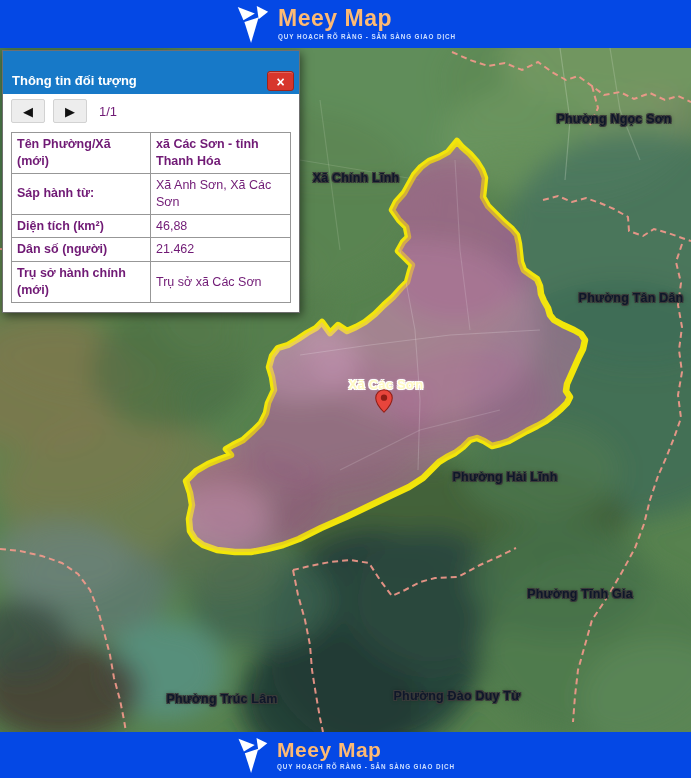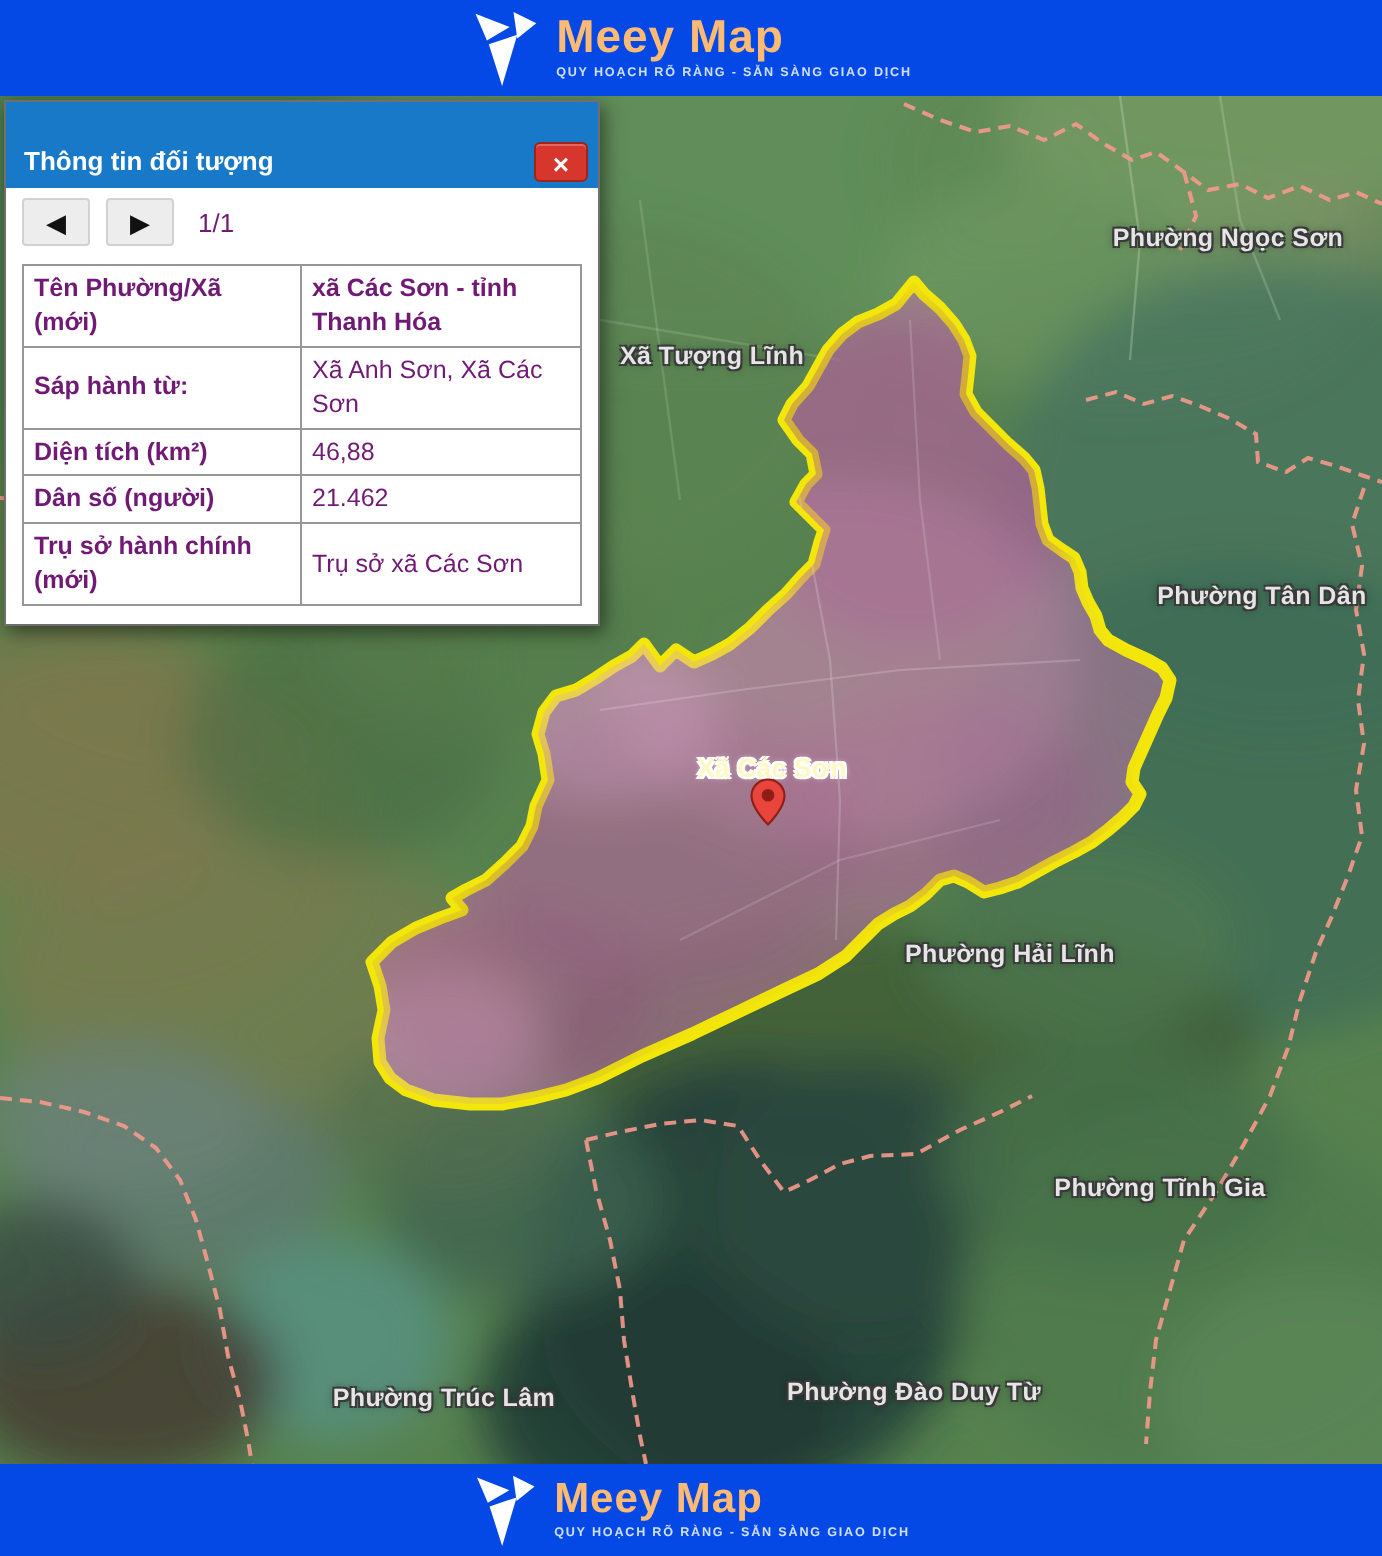--- a/index.html
+++ b/index.html
@@ -5,21 +5,21 @@
   html,body{margin:0;padding:0;}
   body{
     width:691px;height:778px;position:relative;overflow:hidden;
     font-family:"Liberation Sans","DejaVu Sans",sans-serif;
     background:#57824f;
   }
   
   #map-stage{position:absolute;left:0;top:0;width:691px;height:778px;}
   .map-label{
     position:absolute;transform:translate(-50%,-50%);
-    color:#e5e5e5;font-size:12.5px;font-weight:bold;letter-spacing:.2px;white-space:nowrap;
+    color:#0f172a;font-size:12.5px;font-weight:bold;letter-spacing:.2px;white-space:nowrap;
     text-shadow:-1px -1px 0 #3a3a3a,1px -1px 0 #3a3a3a,-1px 1px 0 #3a3a3a,1px 1px 0 #3a3a3a,0 0 4px rgba(0,0,0,.55);
   }
   .map-label.selected{
     color:#fef9c3;
     text-shadow:-1px -1px 0 #fff,1px -1px 0 #fff,-1px 1px 0 #fff,1px 1px 0 #fff,0 0 3px rgba(255,255,255,.9);
     font-size:13px;
   }
   #marker{position:absolute;left:384px;top:389px;transform:translateX(-50%);cursor:pointer;}
   
   .brand-bar{
@@ -145,21 +145,21 @@
         <path d="M380,160 L400,250 415,330 420,400 418,470" opacity=".18"></path>
         <path d="M300,355 L370,345 450,335 540,330" opacity=".18"></path>
         <path d="M340,470 L420,430 500,410" opacity=".15"></path>
         <path d="M455,160 L460,250 470,330" opacity=".15"></path>
       </g>
     </g>
   </svg>
 
   
   <div class="map-label" style="left:614px;top:119px">Phường Ngọc Sơn</div>
-  <div class="map-label" style="left:356px;top:178px">Xã Tượng Lĩnh</div>
+  <div class="map-label" style="left:356px;top:178px">Xã Chính Lĩnh</div>
   <div class="map-label" style="left:631px;top:298px">Phường Tân Dân</div>
   <div class="map-label" style="left:193px;top:302px">Xã Công Chính</div>
   <div class="map-label selected" style="left:386px;top:384px">Xã Các Sơn</div>
   <div class="map-label" style="left:505px;top:477px">Phường Hải Lĩnh</div>
   <div class="map-label" style="left:580px;top:594px">Phường Tĩnh Gia</div>
   <div class="map-label" style="left:222px;top:699px">Phường Trúc Lâm</div>
   <div class="map-label" style="left:457px;top:696px">Phường Đào Duy Từ</div>
 
   
   <div id="marker">

